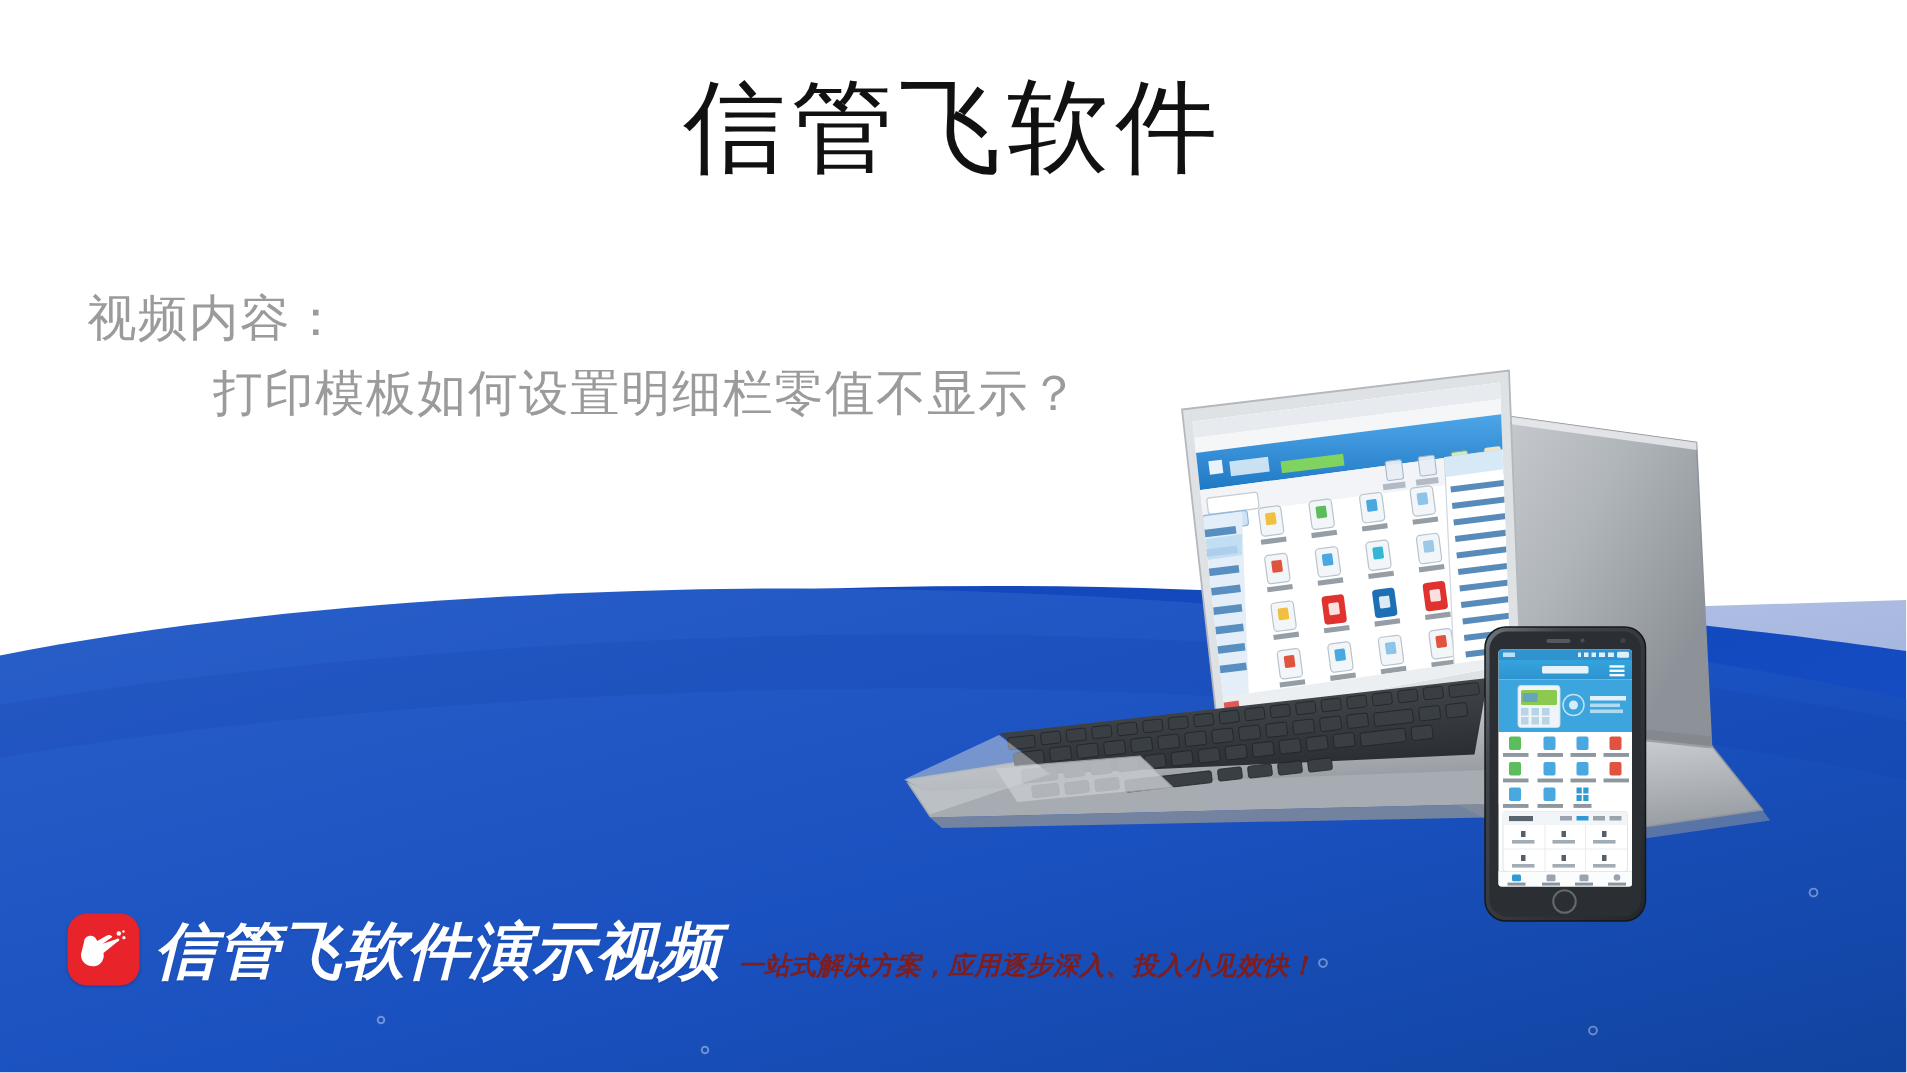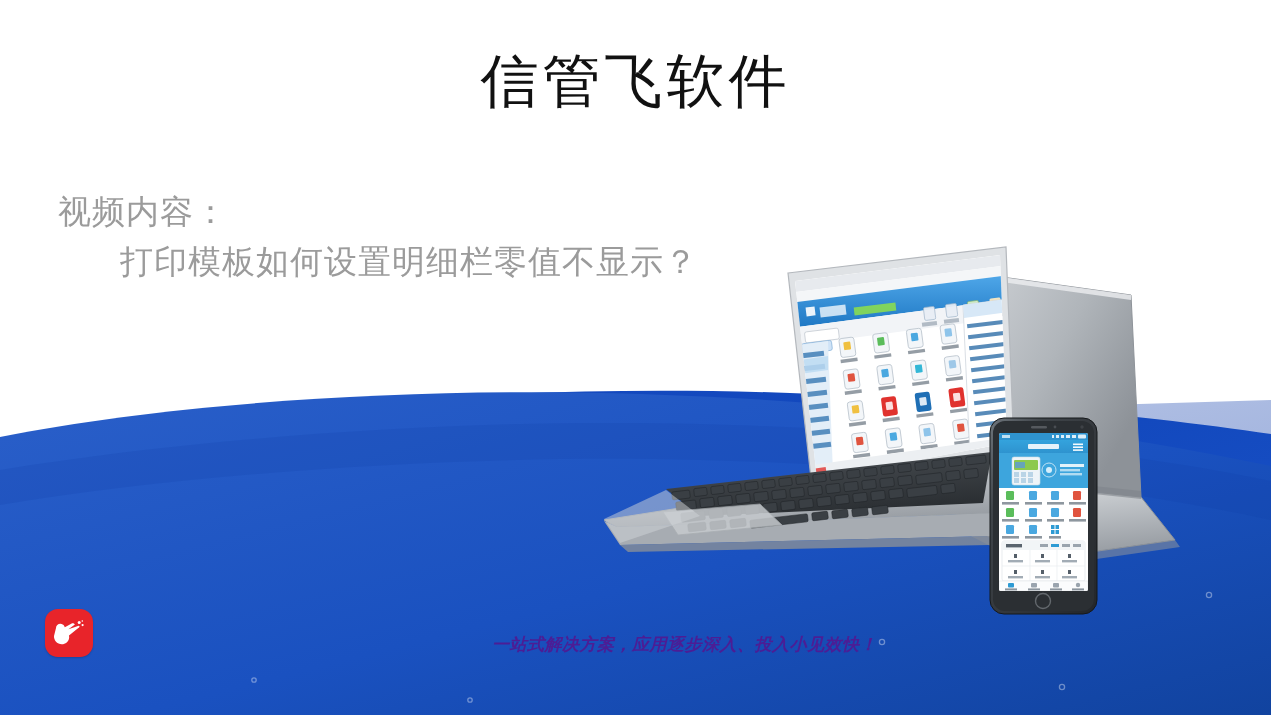--- a/index.html
+++ b/index.html
@@ -13,57 +13,57 @@
   #stage{position:absolute;inset:0;width:1271px;height:715px;overflow:hidden;background:#fff;}
 
   
   .bg-svg{position:absolute;left:0;top:0;width:1271px;height:715px;}
 
   
   .title{
     position:absolute;left:0;top:52px;width:1271px;
     text-align:center;
     font-family:"DejaVu Serif","Liberation Serif",serif;
-    font-size:58px;line-height:1.0;
+    font-size:68px;line-height:1.0;
     color:#111111;letter-spacing:4px;
     font-weight:400;
     white-space:nowrap;
   }
 
   
   .subtitle-wrap{position:absolute;left:58px;top:190px;}
   .sub-line{
     font-family:"DejaVu Sans","Liberation Sans",sans-serif;
     font-weight:400;
     color:#9b9b9b;
     font-size:33px;line-height:44px;
     white-space:nowrap;
     letter-spacing:1px;
   }
-  .sub-line.indent{margin-left:62px;margin-top:6px;}
+  .sub-line.indent{margin-left:84px;margin-top:6px;}
   .logo-badge{
     position:absolute;left:45px;top:609px;width:48px;height:48px;
     background:#e8242a;border-radius:13px;
     box-shadow:0 1px 2px rgba(0,0,0,.18);
   }
   .brand-text{
     position:absolute;left:103px;top:612px;
     font-family:"DejaVu Sans","Liberation Sans",sans-serif;
     font-weight:bold;font-style:italic;
     font-size:41px;line-height:44px;
     color:#ffffff;letter-spacing:1px;
     white-space:nowrap;
     text-shadow:0 1px 1px rgba(0,0,0,.08);
   }
   .tagline{
     position:absolute;left:492px;top:634px;
     font-family:"DejaVu Sans","Liberation Sans",sans-serif;
     font-style:italic;font-weight:bold;
     font-size:17px;line-height:20px;
-    color:#4c1d95;
+    color:#7f1d1d;
     white-space:nowrap;
     letter-spacing:.5px;
   }
 </style>
 </head>
 <body>
 
 <div id="stage">
 
   <svg class="bg-svg" viewBox="0 0 1271 715" preserveAspectRatio="none">
@@ -536,15 +536,16 @@
 
   <div class="logo-badge">
     <svg viewBox="0 0 48 48" width="48" height="48" aria-hidden="true">
       <path d="M11 19c0-2.4 2-4.2 4.4-4.2 1.7 0 3.1.9 3.8 2.3l.6 1.2 6.5-3.6c1.3-.7 2.8-.3 3.6.9l-6.5 4.6 9.6-3.2c.9-.3 1.6.8.9 1.4l-9.9 8c.6 2.6-.2 5.3-2.3 7.1-3.2 2.7-8.2 2.2-10.9-1-1.3-1.6-1.9-3.5-1.8-5.4" fill="#ffffff"></path>
       <circle cx="34.2" cy="13.4" r="1.5" fill="#ffffff"></circle>
       <circle cx="37.6" cy="16.1" r="1.1" fill="#ffffff"></circle>
       <circle cx="33.6" cy="17.6" r=".9" fill="#ffffff"></circle>
       <circle cx="37.3" cy="12.0" r=".8" fill="#ffffff"></circle>
     </svg>
   </div>
+  <div class="brand-text">信管飞软件演示视频</div>
   <div class="tagline">一站式解决方案，应用逐步深入、投入小见效快！</div>
 
 </div>
 
 </body></html>

